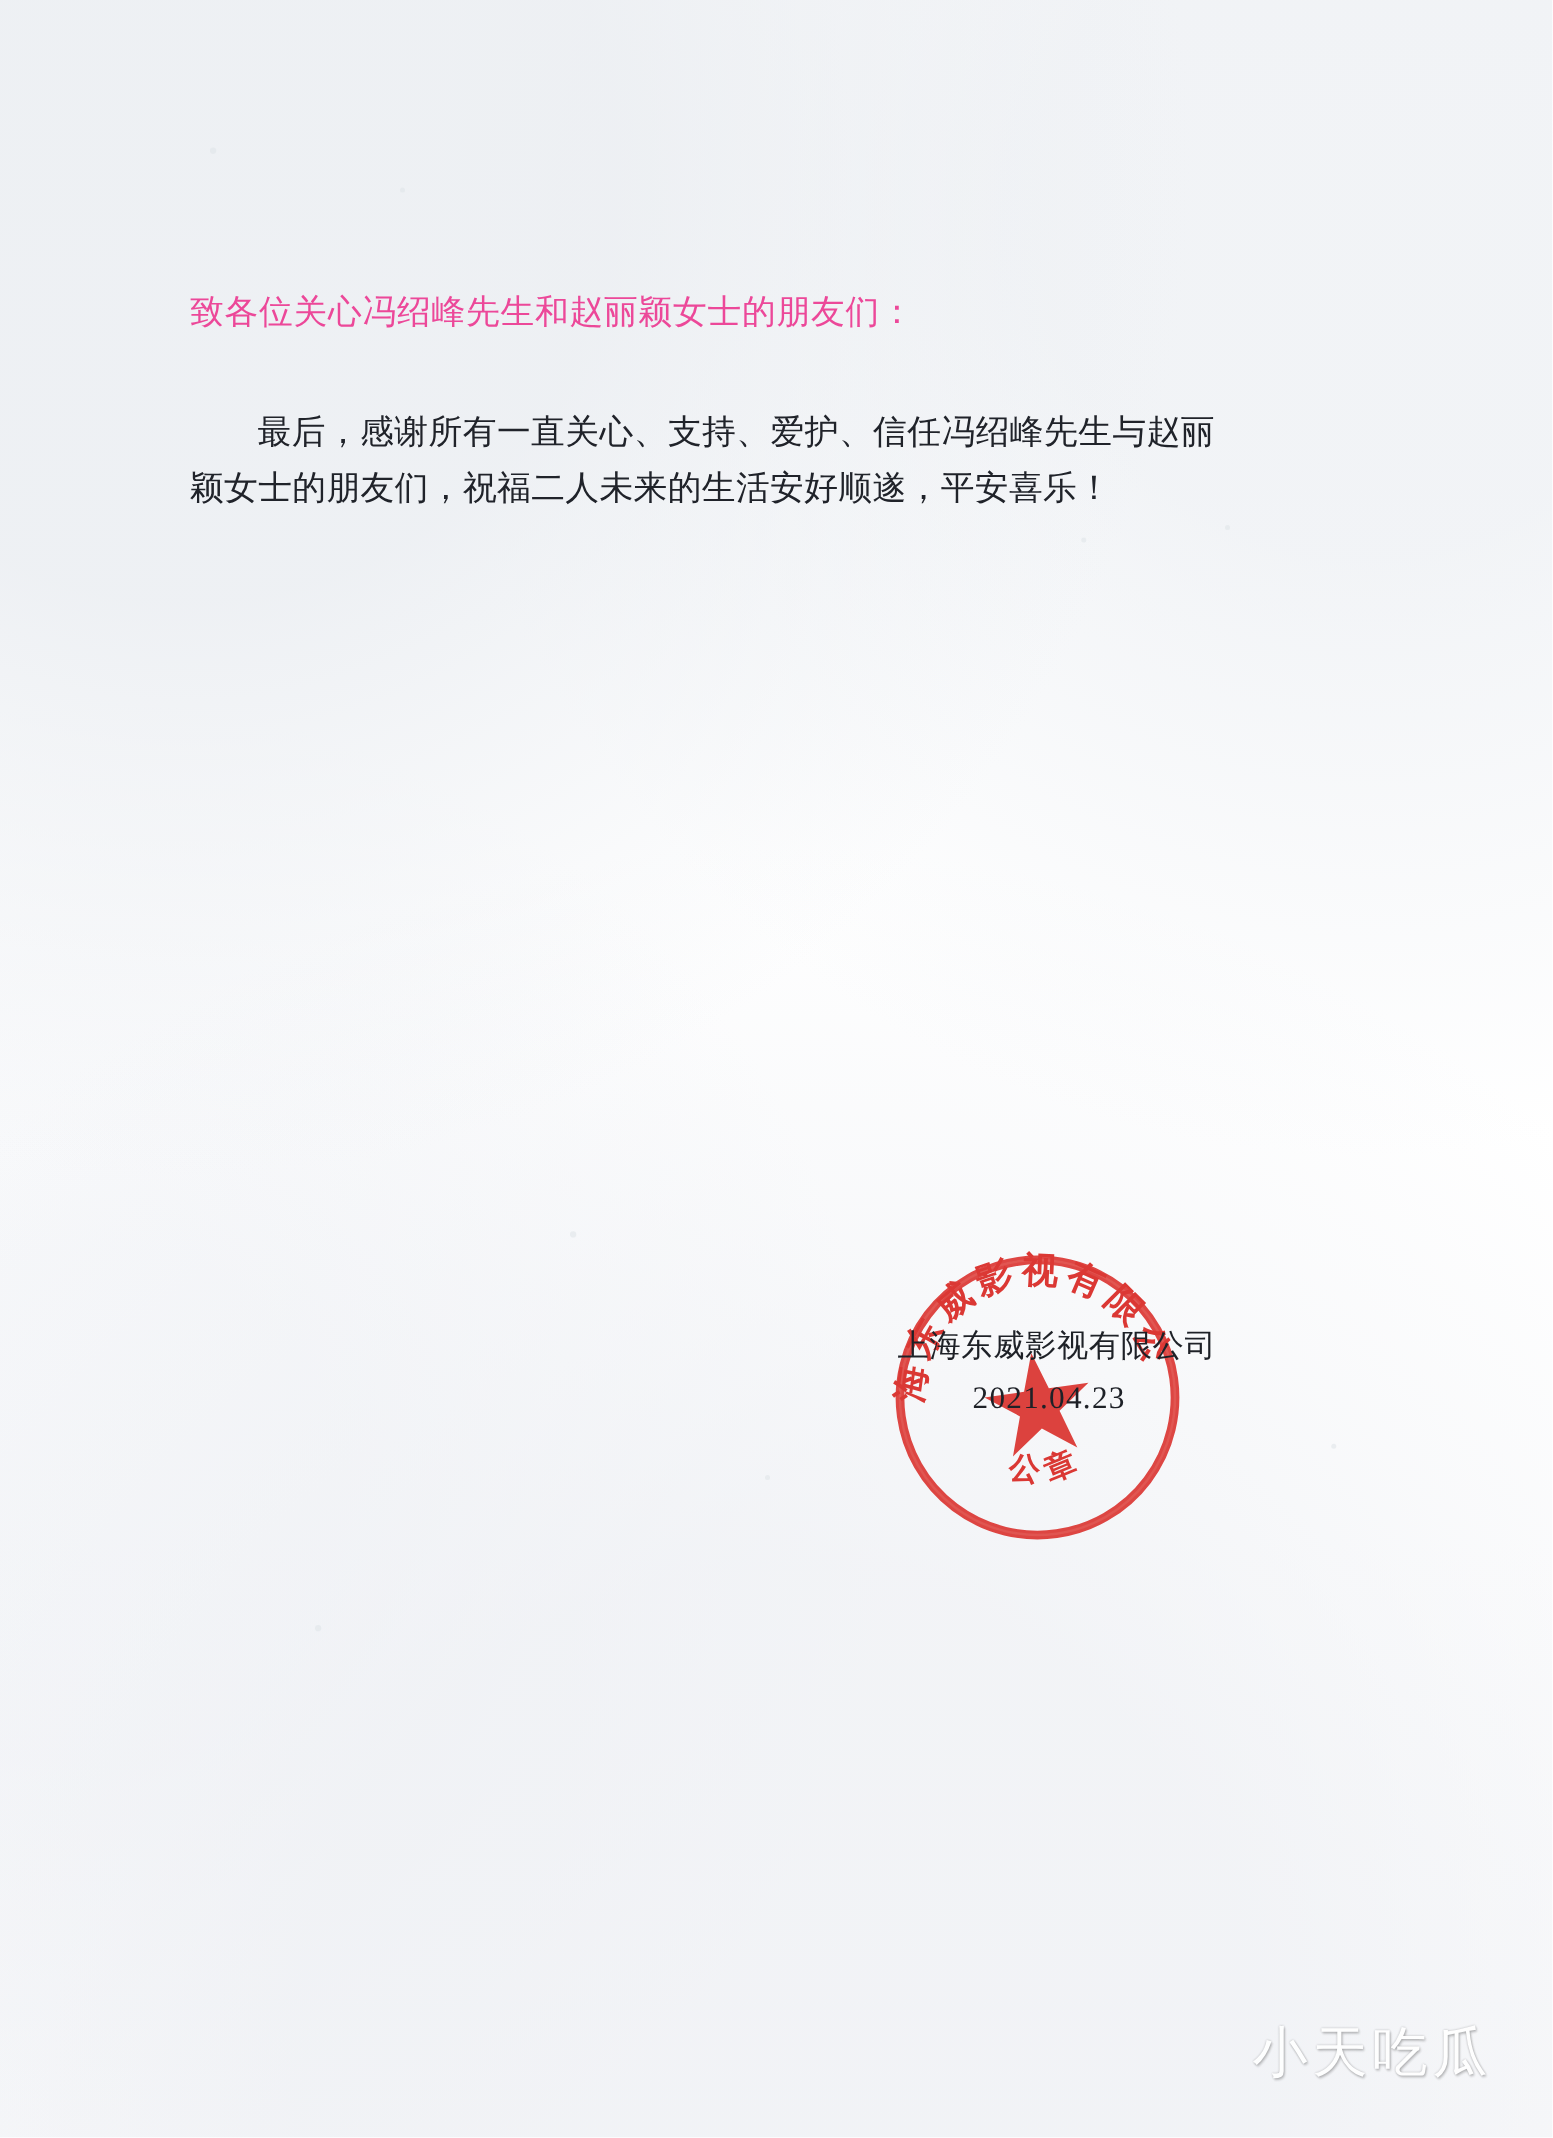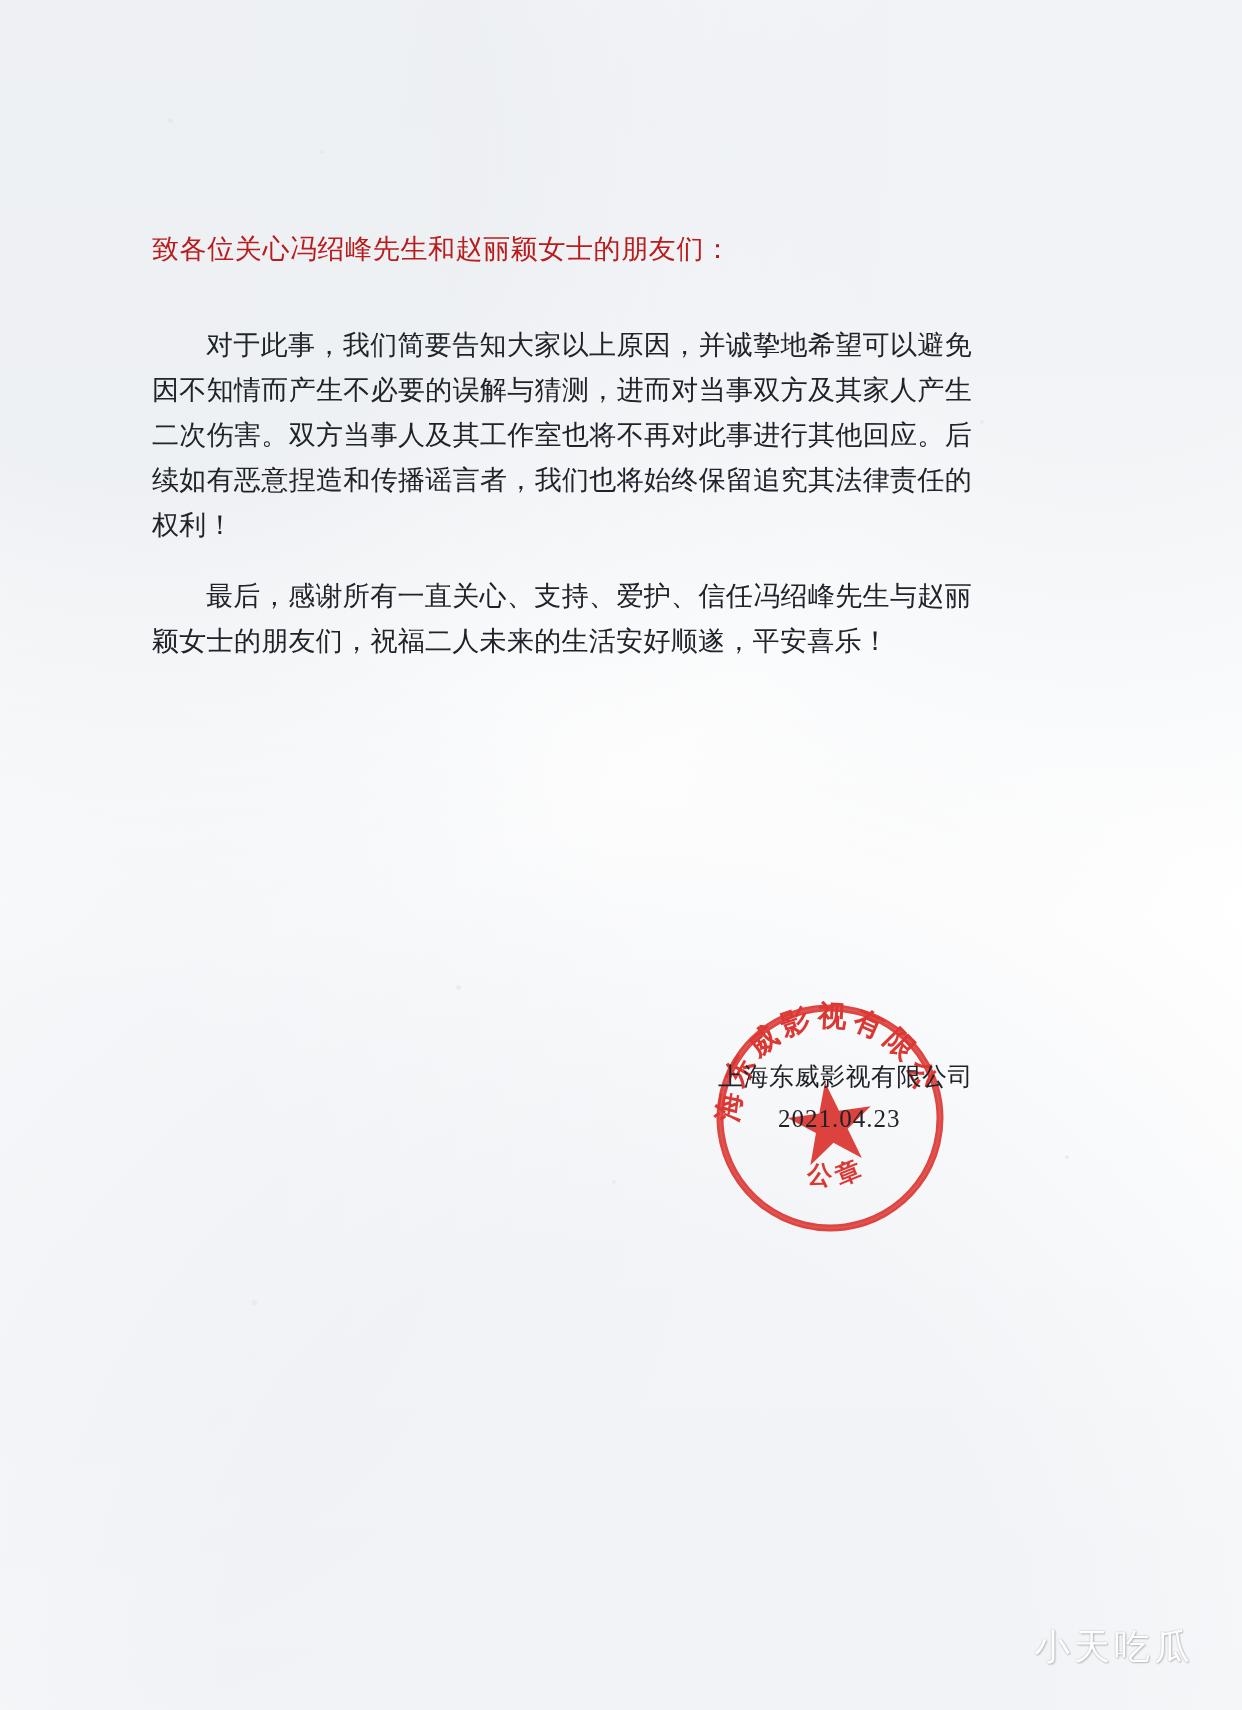--- a/index.html
+++ b/index.html
@@ -23,21 +23,21 @@
   .speck{position:absolute;background:#dfe3e8;border-radius:50%;opacity:.55;}
 
   .doc{
     position:absolute;
     left:152px; top:228px;
     width:820px;
   }
   .salutation{
     font-size:27px;
     letter-spacing:.6px;
-    color:#b91c1c;
+    color:#ec4899;
     line-height:1.6;
     margin:0 0 52px 0;
     white-space:nowrap;
   }
   .para{
     font-size:27px;
     line-height:45px;
     color:#20232a;
     letter-spacing:.3px;
     text-align:justify;
@@ -77,21 +77,21 @@
     width:236px;height:236px;
     transform:rotate(-8deg);
     pointer-events:none;
   }
   .seal svg{width:100%;height:100%;opacity:.9;}
 
   
   .watermark{
     position:absolute;
     right:48px;bottom:38px;
-    font-size:36px;
+    font-size:44px;
     color:#ffffff;
     letter-spacing:4px;
     font-family:"Liberation Sans","DejaVu Sans",sans-serif;
     text-shadow:
       0 0 2px rgba(0,0,0,.28),
       1px 1px 2px rgba(0,0,0,.22);
     opacity:.92;
     margin-top:44px;
   }
 </style>
@@ -108,21 +108,20 @@
 <div class="speck" style="left:252px;top:1300px;width:5px;height:5px;"></div>
 <div class="speck" style="left:612px;top:1180px;width:4px;height:4px;"></div>
 <div class="speck" style="left:1065px;top:1155px;width:4px;height:4px;"></div>
 
 <div class="doc">
 
   <p class="salutation">致各位关心冯绍峰先生和赵丽颖女士的朋友们：</p>
 
 
 
-  <p class="para">对于此事，我们简要告知大家以上原因，并诚挚地希望可以避免因不知情而产生不必要的误解与猜测，进而对当事双方及其家人产生二次伤害。双方当事人及其工作室也将不再对此事进行其他回应。后续如有恶意捏造和传播谣言者，我们也将始终保留追究其法律责任的权利！</p>
 
   <p class="para">最后，感谢所有一直关心、支持、爱护、信任冯绍峰先生与赵丽颖女士的朋友们，祝福二人未来的生活安好顺遂，平安喜乐！</p>
 
 </div>
 
 <div class="seal">
   <svg viewBox="0 0 236 236" xmlns="http://www.w3.org/2000/svg">
     <defs>
       <path id="arcTop" d="M 26,118 A 92,92 0 0 1 210,118"></path>
       <path id="arcBottom" d="M 52,118 A 66,66 0 0 0 184,118"></path>

